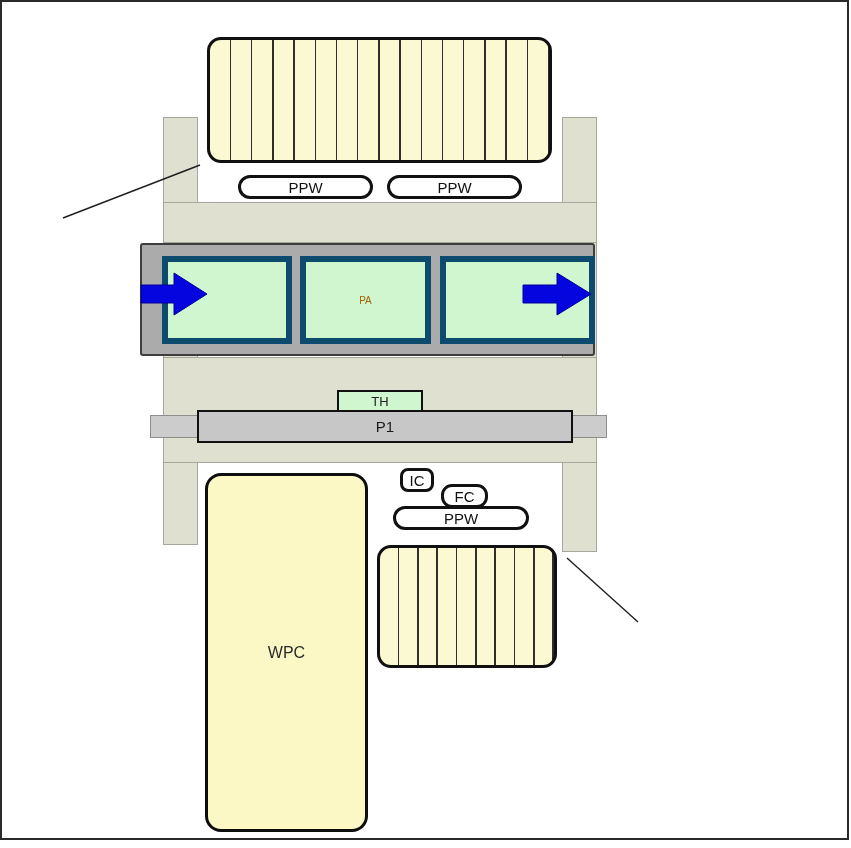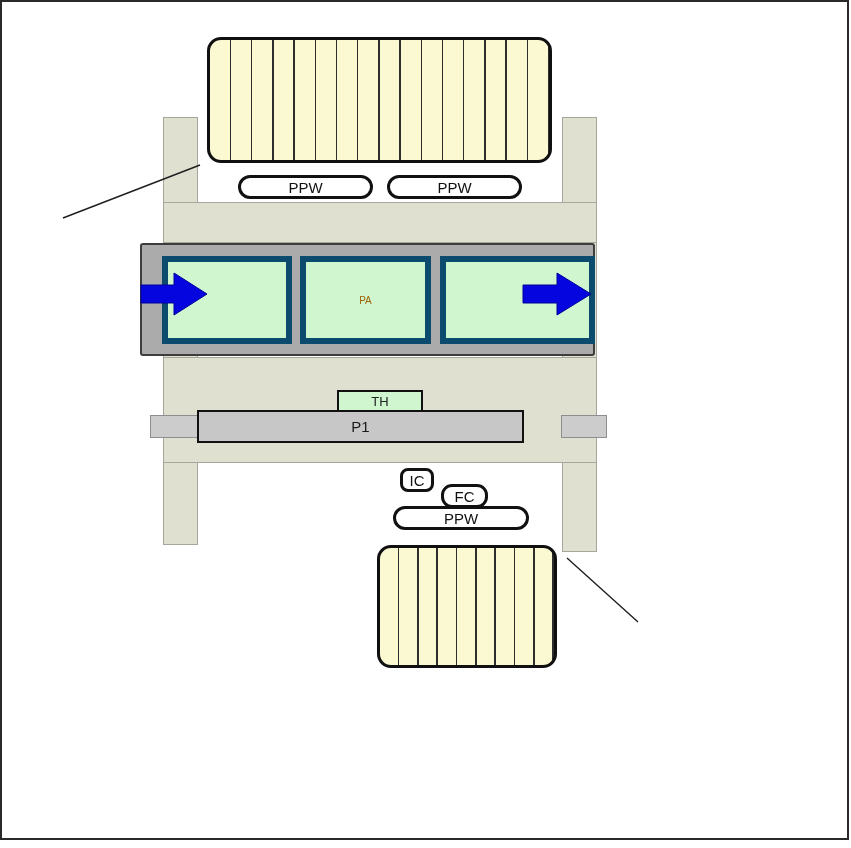--- a/index.html
+++ b/index.html
@@ -48,21 +48,21 @@
   .cell{background:var(--cell-green,#CFF6CF);border:6px solid #0c4a6e;display:flex;align-items:center;justify-content:center;font-size:10px;color:#a16207;}
   .cell-1{left:162px;top:256px;width:130px;height:88px;}
   .cell-2{left:300px;top:256px;width:131px;height:88px;}
   .cell-3{left:440px;top:256px;width:155px;height:88px;}
   
   .th-box{left:337px;top:390px;width:86px;height:22px;background:var(--cell-green,#CFF6CF);border:2px solid #111;
     display:flex;align-items:center;justify-content:center;font-size:13px;color:#222;}
   .stub{background:#CCCCCC;border:1px solid #8e8e8e;}
   .stub-left{left:150px;top:415px;width:50px;height:23px;}
   .stub-right{left:561px;top:415px;width:46px;height:23px;}
-  .p1-bar{left:197px;top:410px;width:327px;height:33px;background:var(--plate-gray,#C7C7C7);border:2px solid #111;
+  .p1-bar{left:197px;top:410px;width:376px;height:33px;background:var(--plate-gray,#C7C7C7);border:2px solid #111;
     display:flex;align-items:center;justify-content:center;font-size:15px;color:#1a1a1a;}
   
   .wpc-box{left:205px;top:473px;width:163px;height:359px;background:var(--wpc-yellow,#FBF8C6);border:3px solid #0d0d0d;border-radius:16px;
     display:flex;align-items:center;justify-content:center;font-size:16px;color:#2a2a2a;}
   
   .overlay{left:0;top:0;width:851px;height:848px;pointer-events:none;}
   .flow-arrow{fill:var(--arrow-blue,#0505DF);stroke:#00009a;stroke-width:1;}
   .leader{stroke:#1f1f1f;stroke-width:1.4;}
 </style>
 </head>
@@ -105,20 +105,23 @@
   <div class="abs pill ic-pill">
     <span>IC</span>
   </div>
   <div class="abs pill fc-pill">
     <span>FC</span>
   </div>
   <div class="abs pill ppw-bottom">
     <span>PPW</span>
   </div>
 
+  <div class="abs wpc-box">
+    <span>WPC</span>
+  </div>
 
   <div class="abs coil coil-30"></div>
 
   <svg class="abs overlay" viewBox="0 0 851 848">
     <polygon class="flow-arrow" points="141,285 174,285 174,273 207,294 174,315 174,303 141,303"></polygon>
     <polygon class="flow-arrow" points="523,285 557,285 557,273 591,294 557,315 557,303 523,303"></polygon>
     <line class="leader" x1="63" y1="218" x2="200" y2="165"></line>
     <line class="leader" x1="567" y1="558" x2="638" y2="622"></line>
   </svg>
 

